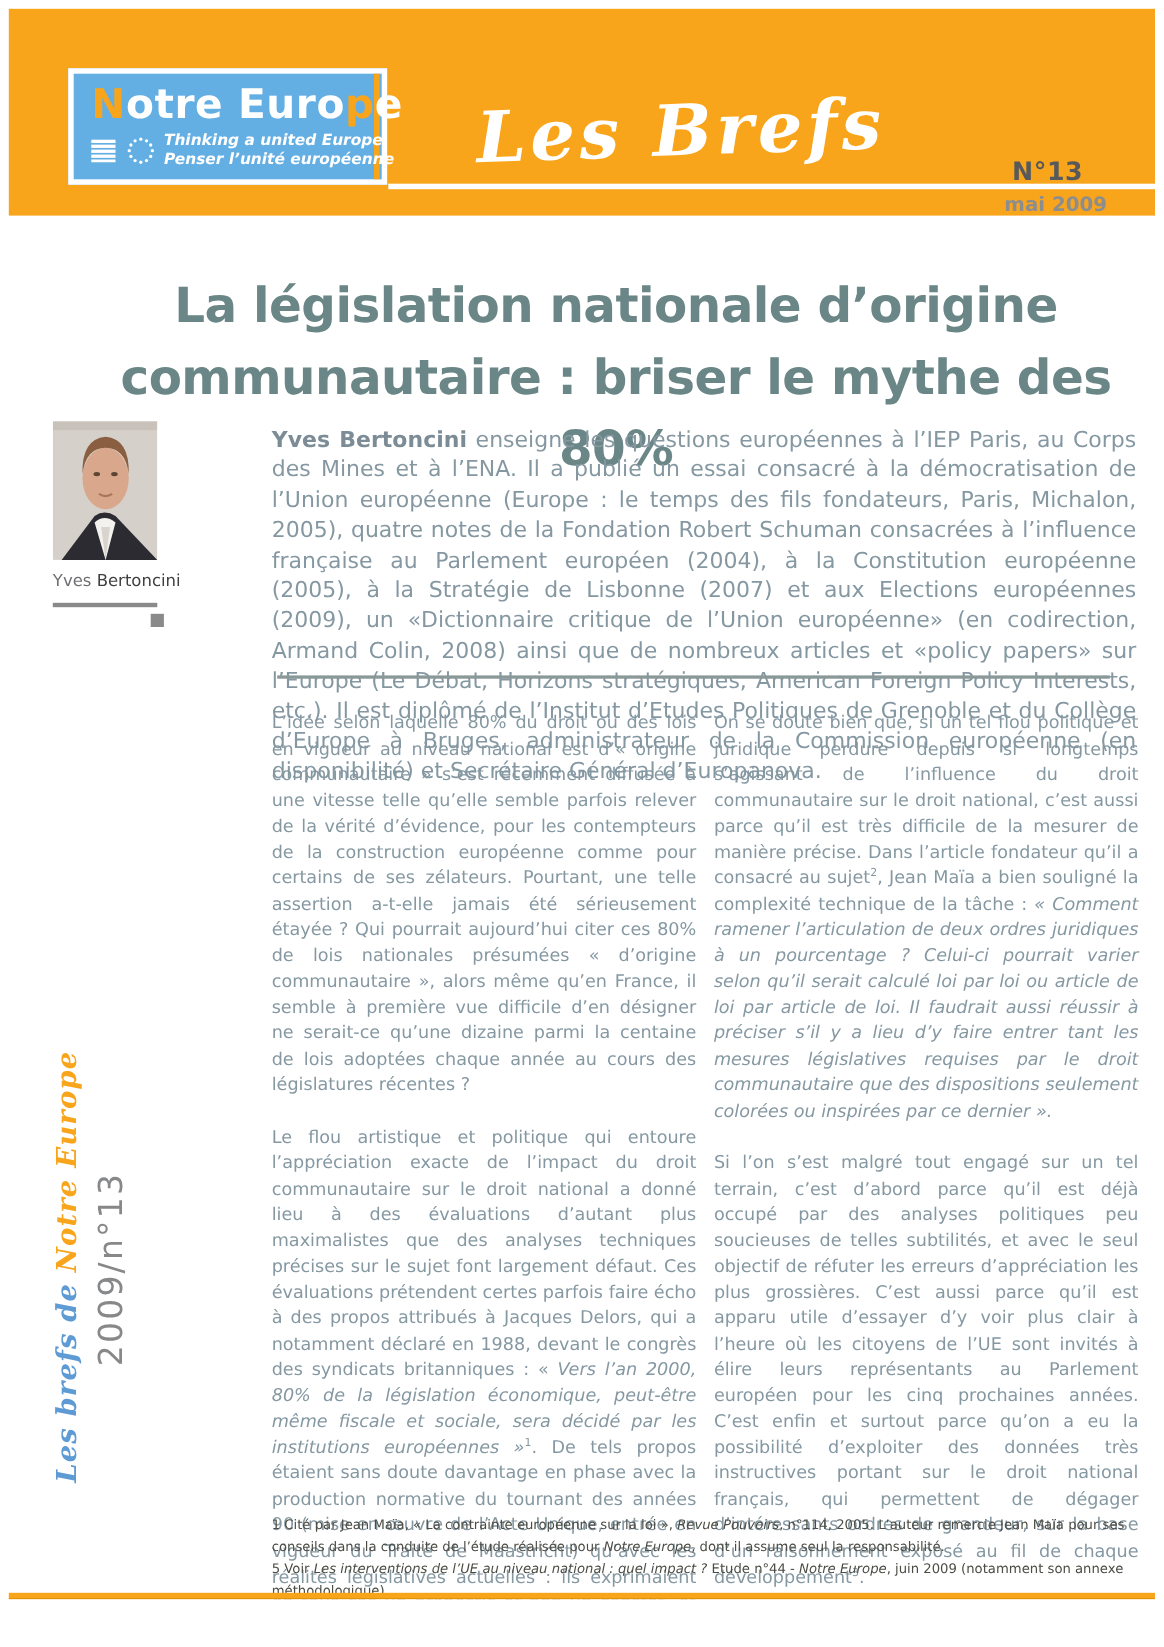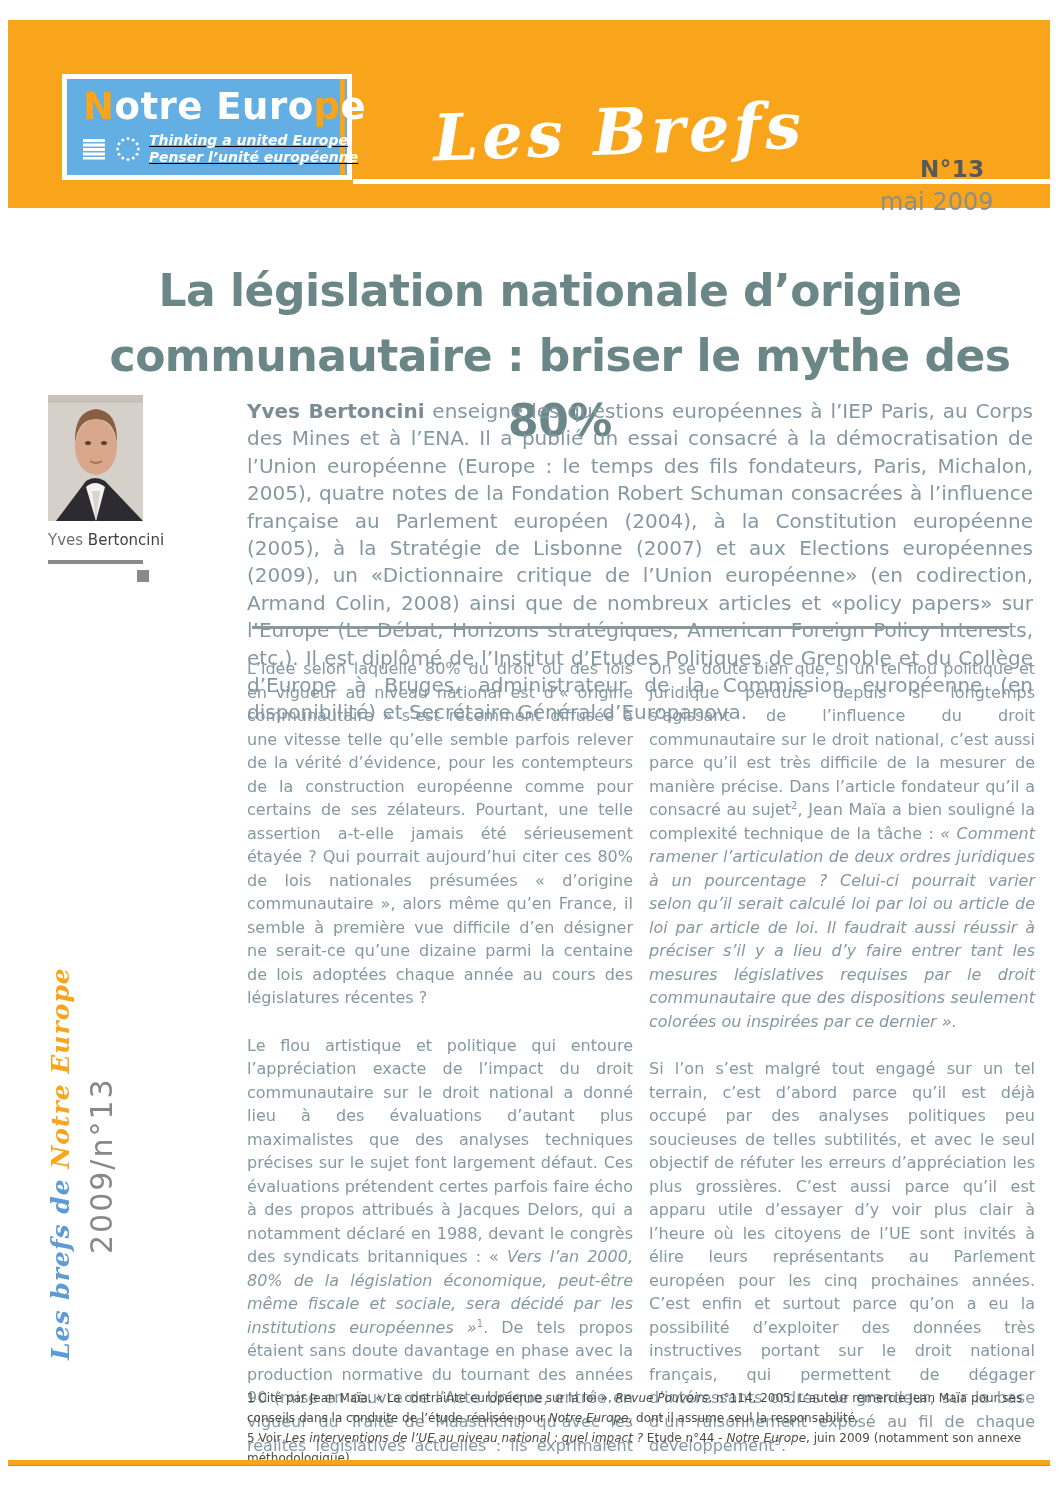--- a/index.html
+++ b/index.html
@@ -9,35 +9,35 @@
     --body-slate:#8598A2;
     --dark-gray:#58595B;
     --rule-gray:#8A9898;
     --foot-gray:#4C4C45;
     --script-blue:#5E9AD3;
     --muted-gray:#8D8D8D;
   }
   *{margin:0;padding:0;box-sizing:border-box;}
   html,body{background:#fff;}
   body{font-family:"DejaVu Sans",sans-serif;}
-  .page{position:relative;width:1058px;height:1454px;background:#fff;overflow:hidden;margin:12px auto;}
+  .page{position:relative;width:1058px;height:1454px;background:#fff;overflow:hidden;margin:0 auto;}
 
   
   .header-band{position:absolute;left:8px;top:8px;width:1042px;height:188px;background:var(--orange);}
   .logo-box{position:absolute;left:54px;top:54px;width:290px;height:106px;background:var(--logo-blue);border:5px solid #fff;}
   .logo-stripe{position:absolute;right:2px;top:0;bottom:0;width:5px;background:var(--orange);}
   .logo-brand{position:absolute;left:16px;top:6px;font-size:37px;font-weight:bold;color:#fff;letter-spacing:.5px;font-family:"DejaVu Sans",sans-serif;white-space:nowrap;}
   .rt-o{color:var(--orange);}
-  .logo-row{position:absolute;left:14px;bottom:9px;display:flex;align-items:center;gap:7px;text-decoration:underline;}
+  .logo-row{position:absolute;left:14px;bottom:9px;display:flex;align-items:center;gap:7px;}
   .logo-icon{display:block;}
   .logo-taglines{color:#fff;font-style:italic;font-weight:bold;font-size:14px;line-height:1.2;text-align:left;white-space:nowrap;}
   .masthead{position:absolute;left:425px;top:74px;font-family:"DejaVu Serif",serif;font-style:italic;font-weight:bold;font-size:64px;color:#fff;transform:rotate(-2deg);letter-spacing:4px;white-space:nowrap;}
   .header-rule{position:absolute;left:345px;top:159px;width:705px;height:5px;background:#fff;}
   .issue-no{position:absolute;left:912px;top:136px;font-size:23px;font-weight:bold;color:var(--dark-gray);letter-spacing:.5px;}
-  .issue-date{position:absolute;left:872px;top:168px;font-size:24px;color:var(--muted-gray);}
+  .issue-date{position:absolute;left:905px;top:168px;font-size:18px;color:var(--muted-gray);font-weight:bold;}
 
   
   .doc-title{position:absolute;left:90px;top:246px;width:940px;text-align:center;color:var(--title-slate);font-weight:bold;font-size:44px;line-height:1.48;letter-spacing:-0.5px;font-family:"DejaVu Sans",sans-serif;}
 
   
   .photo{position:absolute;left:48px;top:383px;width:95px;height:126px;display:block;}
   .caption{position:absolute;left:48px;top:519px;font-size:15px;white-space:nowrap;}
   .caption .first{color:#6E6F72;}
   .caption .last{color:#404040;}
   .caption-rule{position:absolute;left:48px;top:548px;width:95px;height:4px;background:#8A8A8A;}

